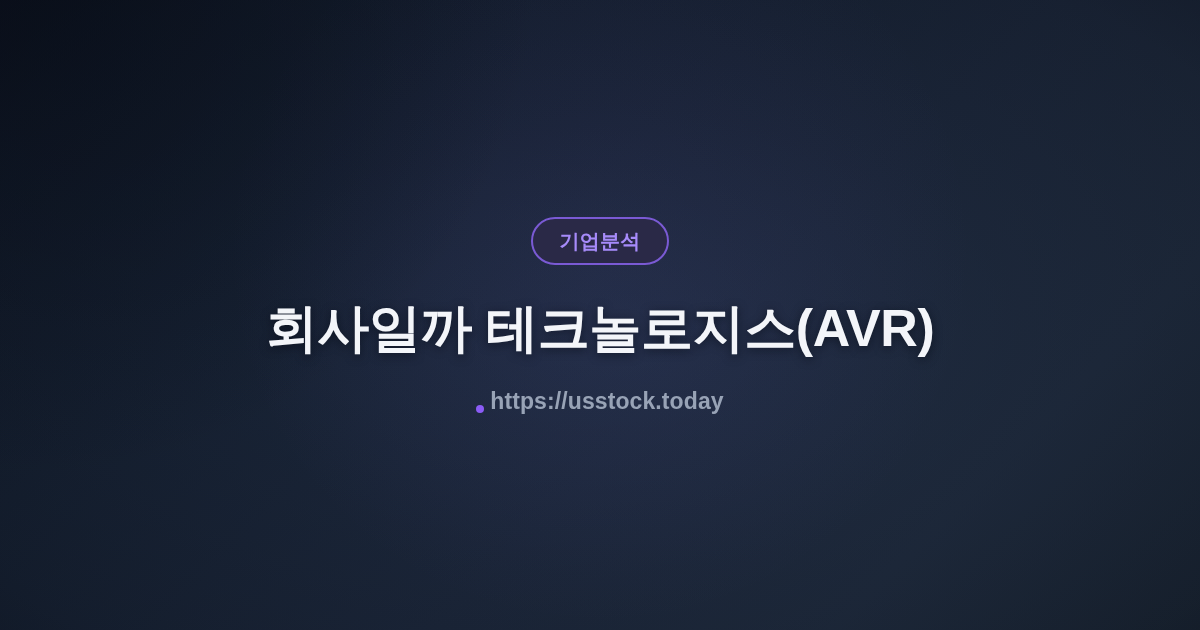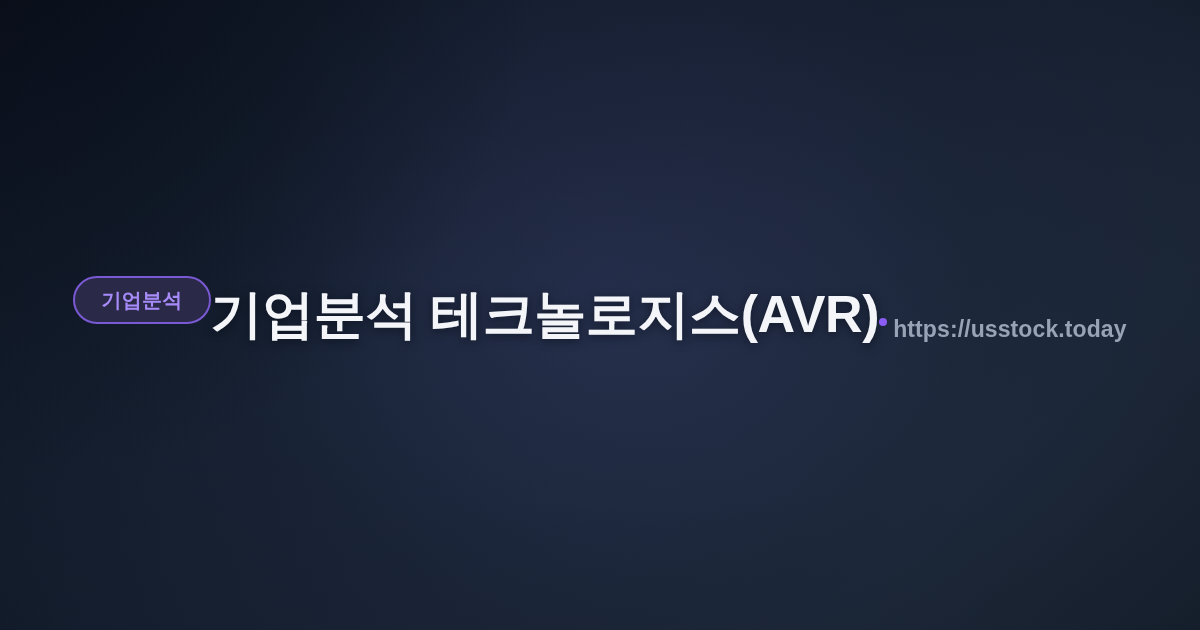--- a/index.html
+++ b/index.html
@@ -70,21 +70,21 @@
                 rgba(6, 10, 20, 0.22) 46%,
                 rgba(6, 10, 20, 0) 74%);
   }
 
   
   .content {
     position: relative;
     z-index: 4;
     width: 100%;
     display: flex;
-    flex-direction: row;
+    flex-direction: column;
     align-items: center;
     justify-content: center;
     padding: 0 60px;
     box-sizing: border-box;
     text-align: center;
   }
 
   
   .badge {
     display: inline-flex;
@@ -121,21 +121,21 @@
   }
 
   .headline-line {
     display: block;
     white-space: nowrap;
   }
 
   
   .site-url {
     display: flex;
-    align-items: flex-start;
+    align-items: flex-end;
     justify-content: center;
     gap: 6px;
     margin-top: 28px;
   }
 
   .url-bullet {
     width: 8px;
     height: 8px;
     border-radius: 50%;
     background: #8b5cf6;
@@ -161,21 +161,21 @@
   <div class="bg-layer bg-glow"></div>
   <div class="bg-layer bg-corner-shade"></div>
 
   <div class="content">
 
     <div class="badge">
       <span class="badge-label">기업분석</span>
     </div>
 
     <h1 class="headline">
-      <span class="headline-line">기업분석 테크놀로지스(AVR)</span>
+      <span class="headline-line">회사일까 테크놀로지스(AVR)</span>
     </h1>
 
     <div class="site-url">
       <span class="url-bullet"></span>
       <span class="url-text">https://usstock.today</span>
     </div>
 
   </div>
 </div>
 

